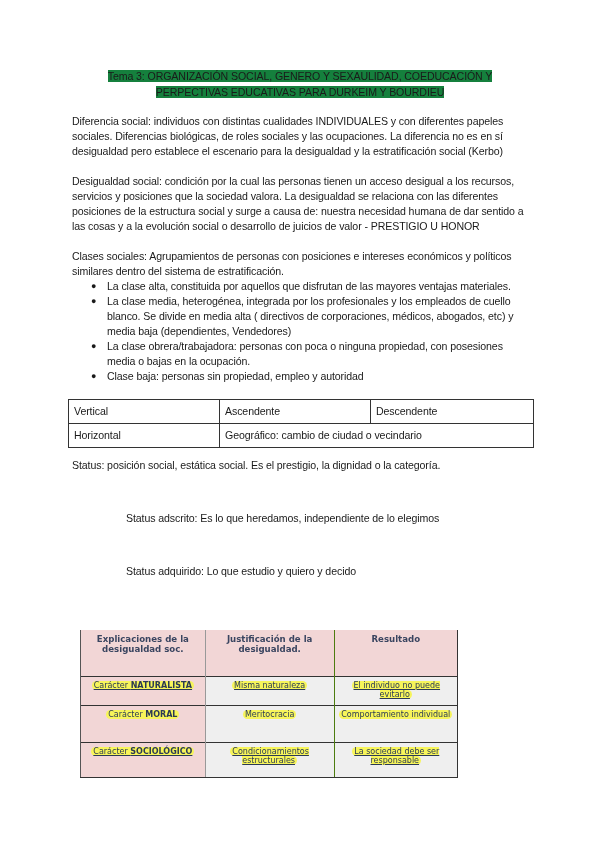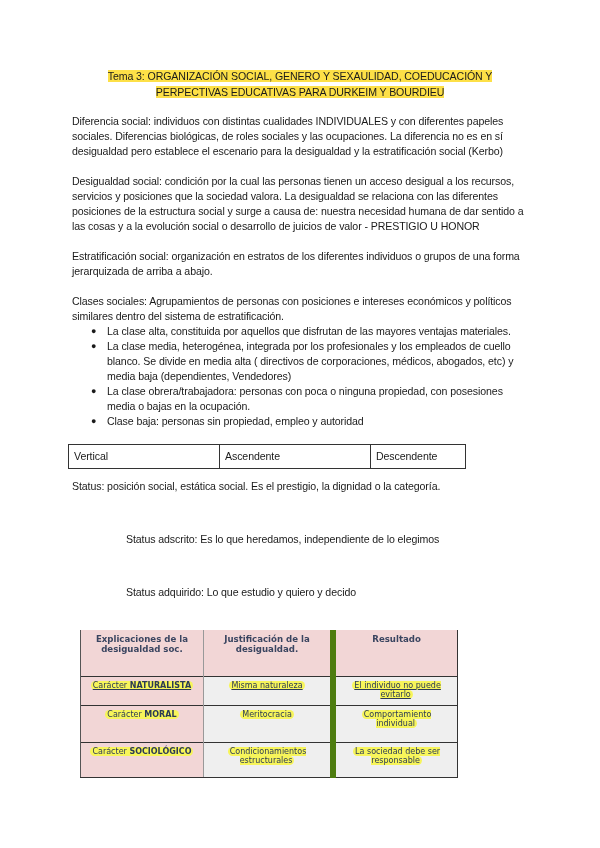--- a/index.html
+++ b/index.html
@@ -1,68 +1,71 @@
 <!DOCTYPE html>
 <html><head>
 <meta charset="utf-8">
 <style>
   html, body { margin: 0; padding: 0; background: #ffffff; }
   body { width: 600px; height: 848px; position: relative; overflow: hidden;
          font-family: "Liberation Sans", sans-serif; color: #1a1a1a; }
   .page { position: absolute; left: 72px; top: 68px; width: 456px; font-size: 10.6px; line-height: 15px; letter-spacing: -0.1px; }
   .title { text-align: center; margin: 0 0 14px 0; line-height: 16px; }
-  .title span { background: #fde047; margin-top: 24px; }
+  .title span { background: #15803d; margin-top: 24px; }
   p { margin: 0 0 15px 0; }
   ul.bullets { margin: 0; padding: 0; list-style: none; }
   ul.bullets li { position: relative; padding-left: 35px; }
   ul.bullets li .dot { position: absolute; left: 19px; top: 0; font-size: 9px; }
-  table.mob { border-collapse: collapse; width: 398px; margin: 15px 0 10px -4px; font-size: 10.6px; border-radius: 8px; }
+  table.mob { border-collapse: collapse; width: 466px; margin: 15px 0 10px -4px; font-size: 10.6px; border-radius: 8px; }
   table.mob td { border: 1px solid #333; padding: 4px 5px; height: 14px; vertical-align: middle; }
   .status-block .indent { padding-left: 54px; margin-top: 38px; }
   .img-table { position: absolute; left: 80px; top: 630px; width: 378px; border-collapse: collapse;
                font-family: "DejaVu Sans", sans-serif; font-size: 8px; color: #2b3a55; border-radius: 30px; }
   .img-table td { border-top: 1px solid #333; text-align: center; vertical-align: top; padding: 4px 4px; }
   .img-table tr:first-child td { border-top: none; }
   .img-table td.c0 { background: #f2d6d6; border-left: 1px solid #555; width: 122px; }
   .img-table td.c1 { background: #efefef; width: 125px; border-left: 1px solid #999; }
-  .img-table td.c2 { background: #efefef; width: 120px; border-left: 6px solid #4d7c0f; border-right: 1px solid #333; }
+  .img-table td.c2 { background: #efefef; width: 120px; border-left: 1px solid #4d7c0f; border-right: 1px solid #333; }
   .img-table tr.head td { background: #f2d6d6; font-weight: bold; height: 38px; font-size: 8.6px; color: #3a4560; }
   .img-table tr.r1 td { height: 20px; text-decoration: underline; }
   .img-table tr.r2 td { height: 28px; }
-  .img-table tr.r3 td { height: 26px; border-bottom: 1px solid #333; }
+  .img-table tr.r3 td { height: 26px; border-bottom: 1px solid #333; text-decoration: underline; }
   .hl { background: #f7f55a; border-radius: 5px; padding: 0 2px; }
   .b { font-weight: bold; }
 </style>
 </head>
 <body>
 
 <div class="page">
   <div class="title">
     <span>Tema 3: ORGANIZACIÓN SOCIAL, GENERO Y SEXAULIDAD, COEDUCACIÓN Y</span><br>
     <span>PERPECTIVAS EDUCATIVAS PARA DURKEIM Y BOURDIEU</span>
   </div>
 
   <p>Diferencia social: individuos con distintas cualidades INDIVIDUALES y con diferentes papeles sociales.  Diferencias biológicas, de roles sociales y las ocupaciones. La diferencia no es en sí desigualdad pero establece el escenario para la desigualdad y la estratificación social (Kerbo)</p>
   <p>Desigualdad social: condición por la cual las personas tienen un acceso desigual a los recursos, servicios y posiciones que la sociedad valora. La desigualdad se relaciona con las diferentes posiciones de la estructura social y surge a causa de: nuestra necesidad humana de dar sentido a las cosas y a la evolución social o desarrollo de juicios de valor - PRESTIGIO U HONOR</p>
-  <p>Estratificación social: organización en estratos de los diferentes individuos o grupos de una forma jerarquizada de arriba a abajo.</p>
   <p style="margin-bottom:0">Clases sociales: Agrupamientos de personas con posiciones e intereses económicos y políticos similares dentro del sistema de estratificación.</p>
 
   <ul class="bullets">
     <li><span class="dot">●</span><span>La clase alta, constituida por aquellos que disfrutan de las mayores ventajas materiales.</span></li>
     <li><span class="dot">●</span><span>La clase media, heterogénea, integrada por los profesionales y los empleados de cuello blanco. Se divide en media alta ( directivos de corporaciones, médicos, abogados, etc) y media baja (dependientes, Vendedores)</span></li>
     <li><span class="dot">●</span><span>La clase obrera/trabajadora: personas con poca o ninguna propiedad, con posesiones media o bajas en la ocupación.</span></li>
     <li><span class="dot">●</span><span>Clase baja: personas sin propiedad, empleo y autoridad</span></li>
   </ul>
 
   <table class="mob">
     <tbody>
         <tr>
       <td style="width:140px">Vertical</td>
       <td style="width:140px">Ascendente</td>
       <td>Descendente</td>
+    </tr>
+    <tr>
+      <td>Horizontal</td>
+      <td colspan="2">Geográfico: cambio de ciudad o vecindario</td>
     </tr>
   </tbody>
     </table>
 
   <div class="status-block">
     <div>Status: posición social, estática social. Es el prestigio, la dignidad o la categoría.</div>
     <div class="indent">Status adscrito: Es lo que heredamos, independiente de lo elegimos</div>
     <div class="indent">Status adquirido:  Lo que estudio y quiero y decido</div>
   </div>
 </div>

